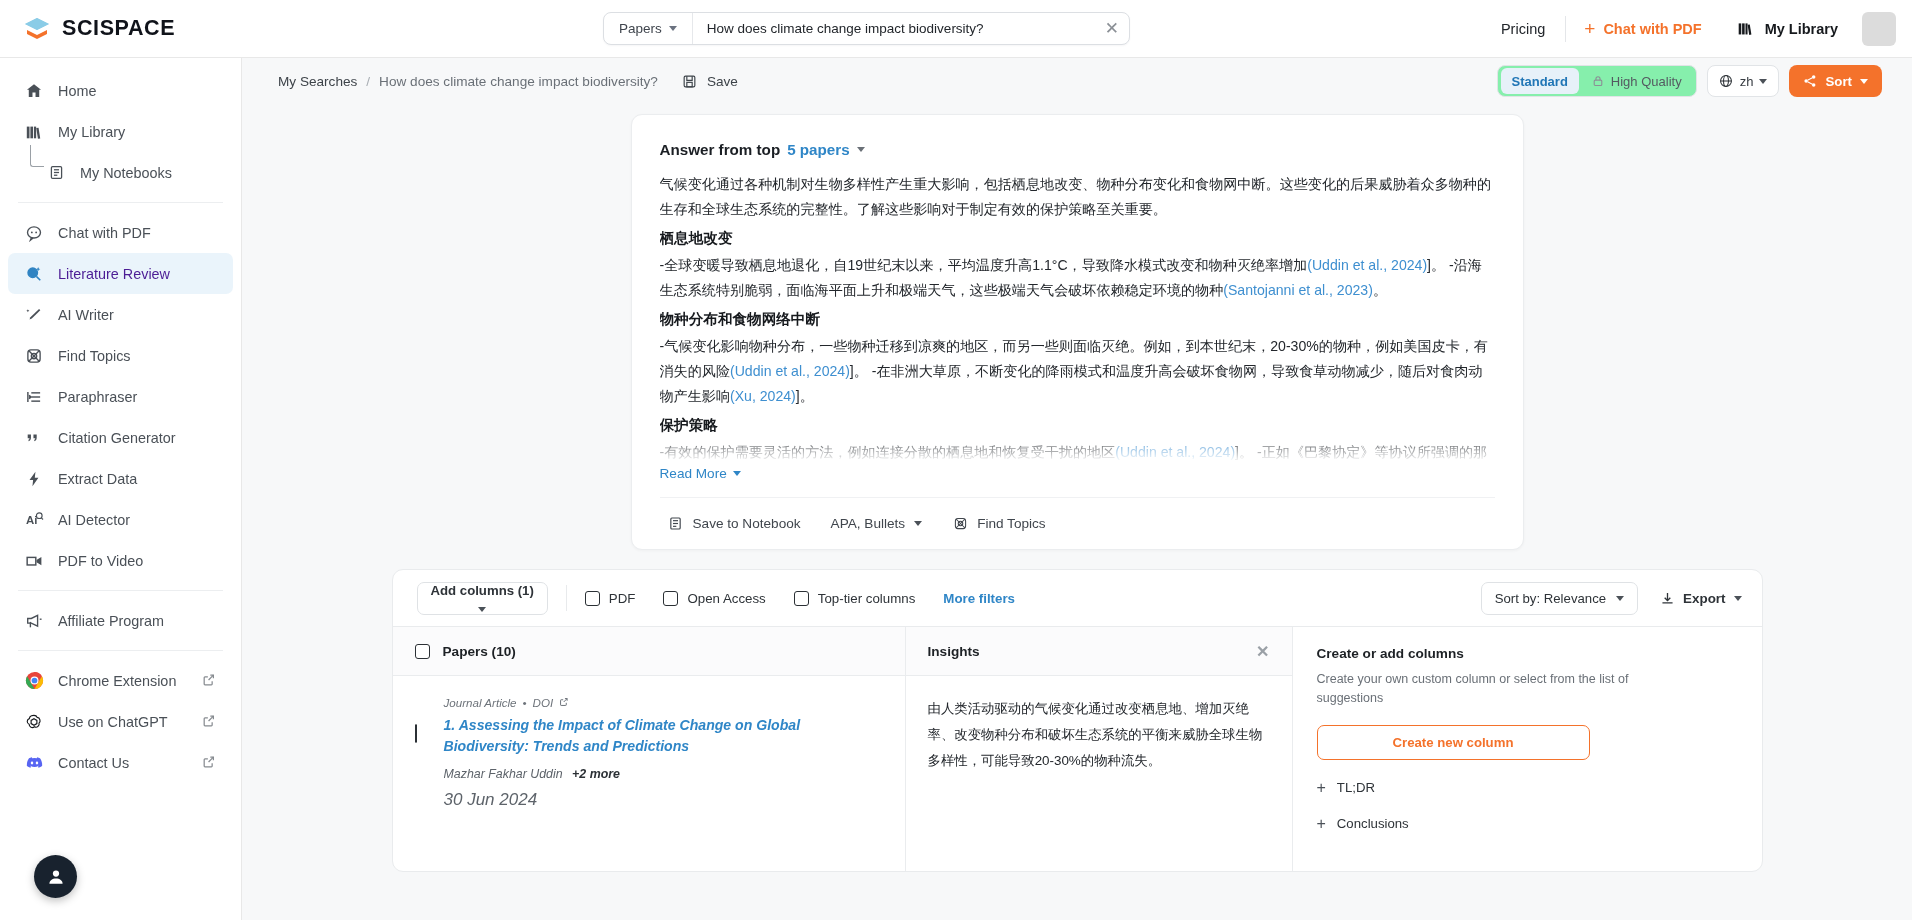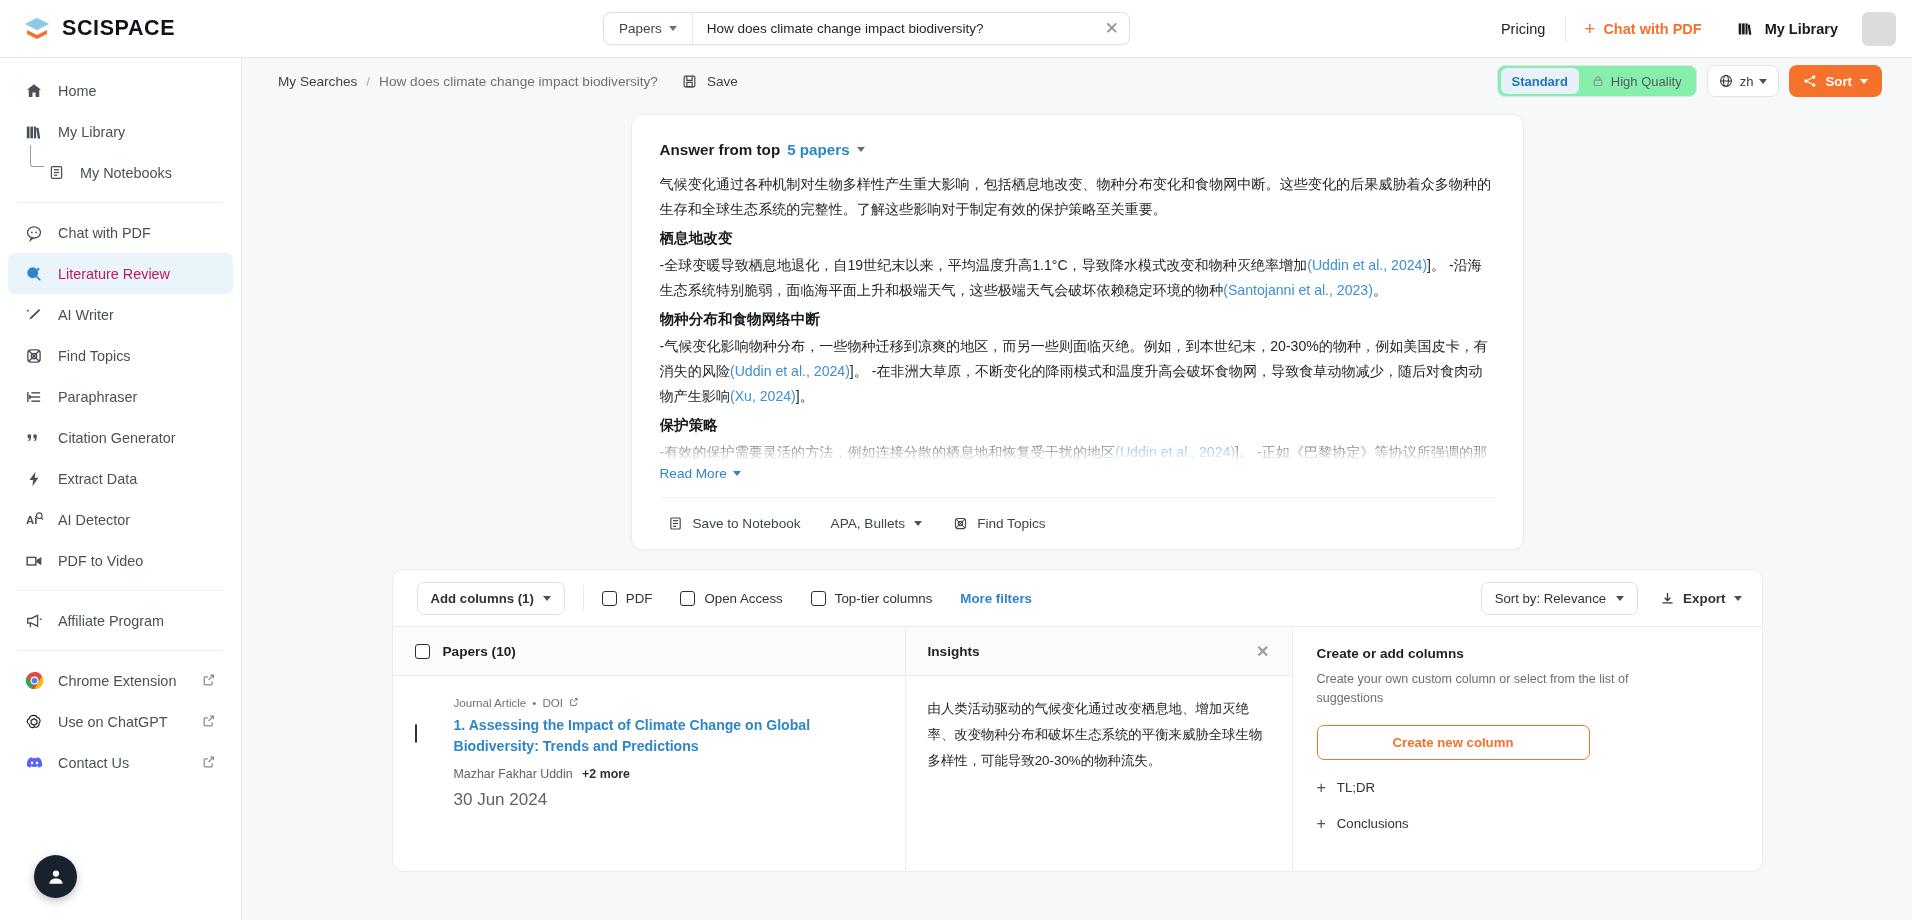--- a/index.html
+++ b/index.html
@@ -93,21 +93,21 @@
     position: relative;
   }
   .nav-item {
     display: flex; align-items: center; gap: 14px;
     height: 41px; padding: 0 16px; margin: 0 8px;
     border-radius: 7px; cursor: pointer;
     font-size: 14.4px; color: #4a5057;
     white-space: nowrap;
   }
   .nav-item .label { flex: 1; }
-  .nav-item.active { background: #eaf4fb; color: #be185d; font-weight: 400; }
+  .nav-item.active { background: #eaf4fb; color: #4c1d95; font-weight: 400; }
   .nav-item.active .ic svg { stroke: #2f83c2; fill: #2f83c2; }
   .nav-item.sub { padding-left: 38px; position: relative; }
   .elbow {
     position: absolute; left: 22px; top: -7px;
     width: 14px; height: 22px;
     border-left: 1.6px solid #9aa0a6; border-bottom: 1.6px solid #9aa0a6;
     border-bottom-left-radius: 3px;
   }
   .ic { width: 20px; height: 20px; display: flex; align-items: center; justify-content: center; flex: 0 0 20px; }
   .ic svg { display: block; }
@@ -223,21 +223,21 @@
     overflow: hidden;
   }
   .filterbar {
     display: flex; align-items: center;
     height: 56px; padding: 0 20px 0 24px; gap: 0;
   }
   .addcols {
     display: flex; align-items: center; gap: 9px;
     height: 33px; padding: 0 13px;
     border: 1px solid #dfe2e5; border-radius: 7px;
-    font-size: 13.2px; font-weight: 600; color: #2e3338; cursor: pointer; white-space: nowrap;
+    font-size: 13.2px; font-weight: 600; color: #2e3338; cursor: pointer; white-space: nowrap; flex-direction: column;
   }
   .fsep { width: 1px; height: 26px; background: #e8eaec; margin: 0 18px; }
   .chk-item {
     display: flex; align-items: center; gap: 9px;
     margin-right: 28px; font-size: 13.3px; color: #2e3338; cursor: pointer; white-space: nowrap;
   }
   .chkbox {
     width: 15px; height: 15px; border: 1.8px solid #2b3035; border-radius: 3px; background: #fff;
   }
   .more-filters { font-size: 13.3px; color: #2f86c7; font-weight: 600; cursor: pointer; white-space: nowrap; }
@@ -262,21 +262,21 @@
   .colhead {
     height: 49px; display: flex; align-items: center; gap: 13px;
     padding: 0 22px; background: #fbfbfc;
     border-bottom: 1px solid #eaecee;
     font-size: 13.6px; font-weight: 700; color: #1d2125;
   }
   .colhead.plain { background: #fbfbfc; }
   .hspacer { flex: 1; }
   .xclose { color: #9aa0a6; font-size: 16px; cursor: pointer; }
 
-  .paper-cell { padding: 20px 22px 0 22px; display: flex; gap: 10px; }
+  .paper-cell { padding: 20px 22px 0 22px; display: flex; gap: 0; font-style: italic; }
   .paper-check { padding-top: 29px; width: 29px; flex: 0 0 29px; }
   .paper-meta {
     font-size: 11.6px; color: #6d737a; display: flex; align-items: center; gap: 6px;
     margin-bottom: 6px;
   }
   .paper-title {
     font-size: 14.1px; font-weight: 700; color: #2f86c7; line-height: 1.52;
     cursor: pointer; margin-bottom: 9px;
   }
   .paper-authors { font-size: 12.4px; color: #5d636a; margin-bottom: 9px; }

